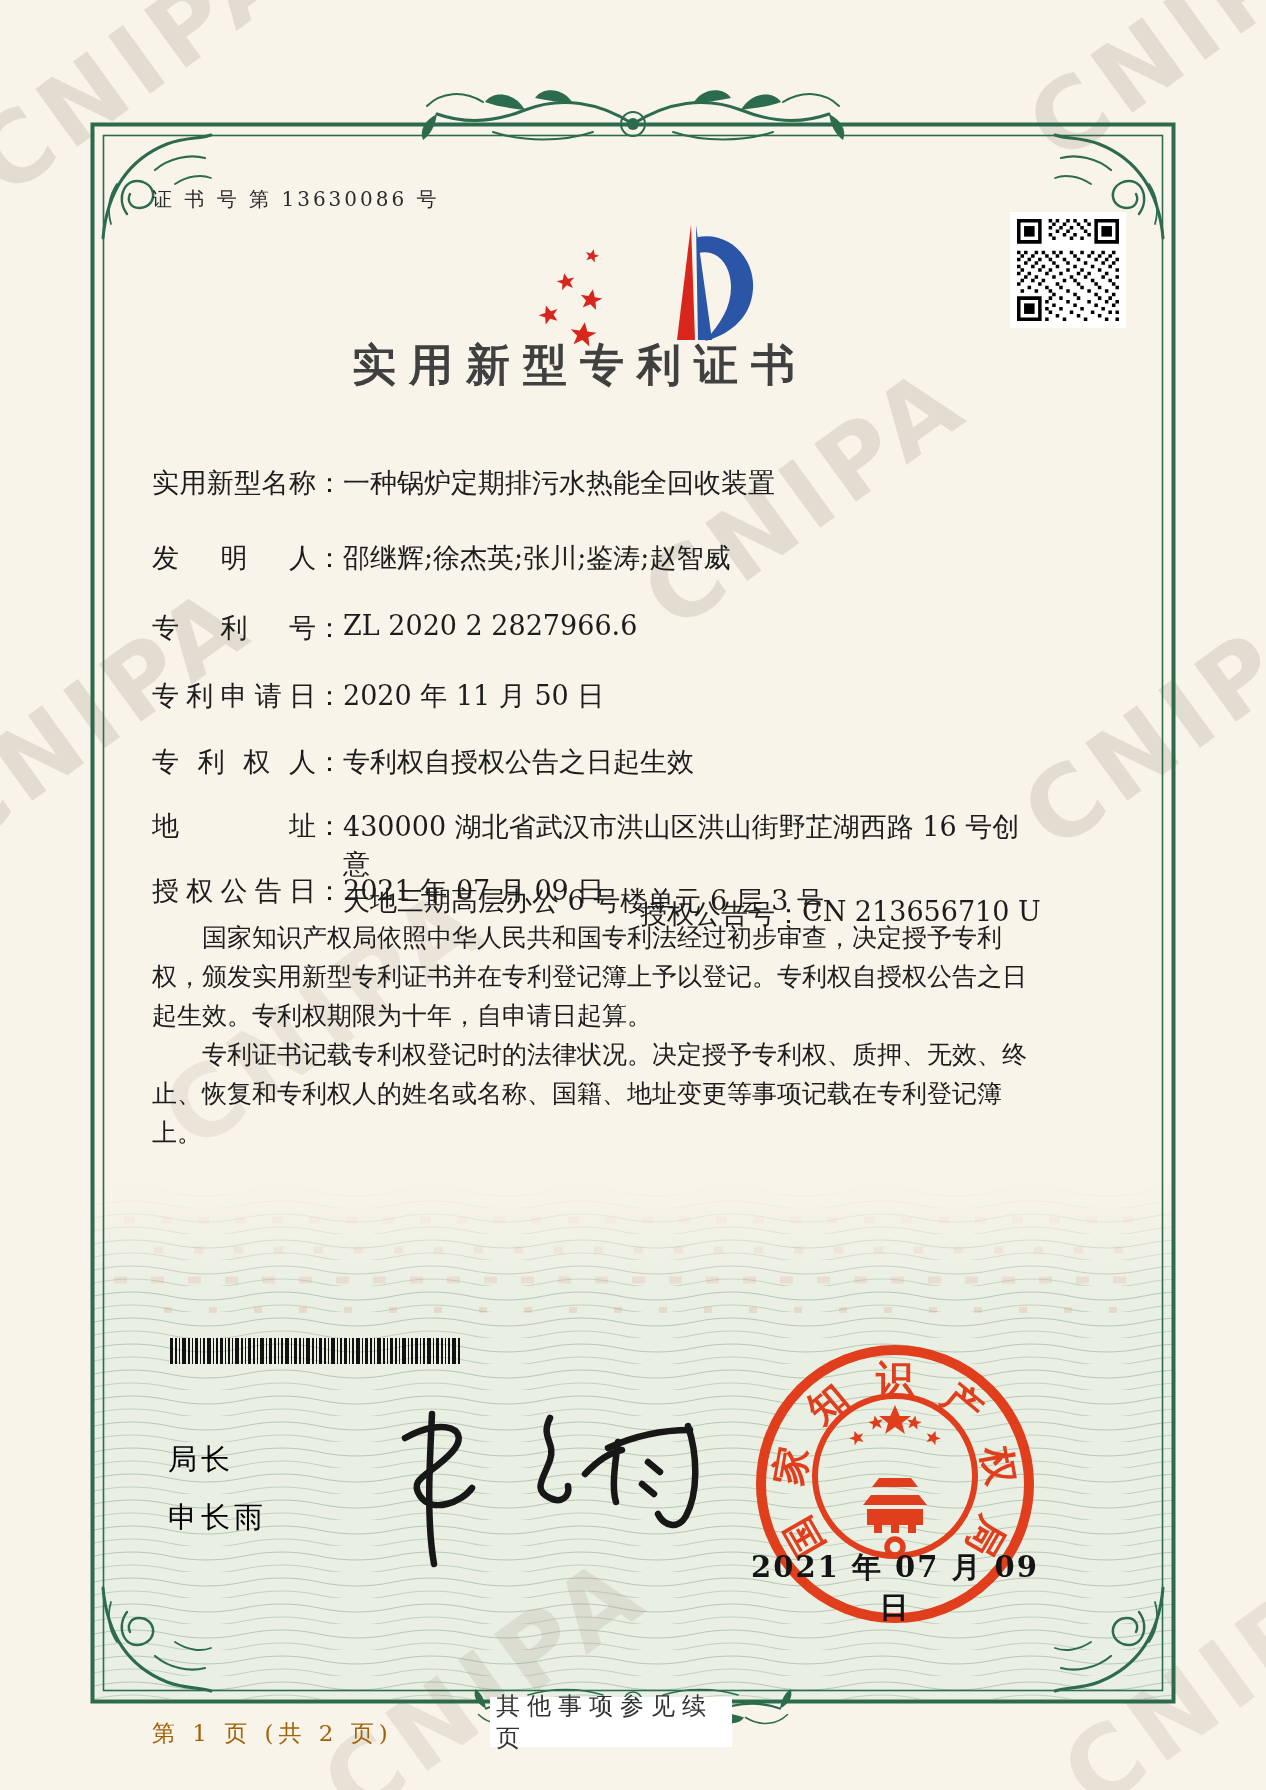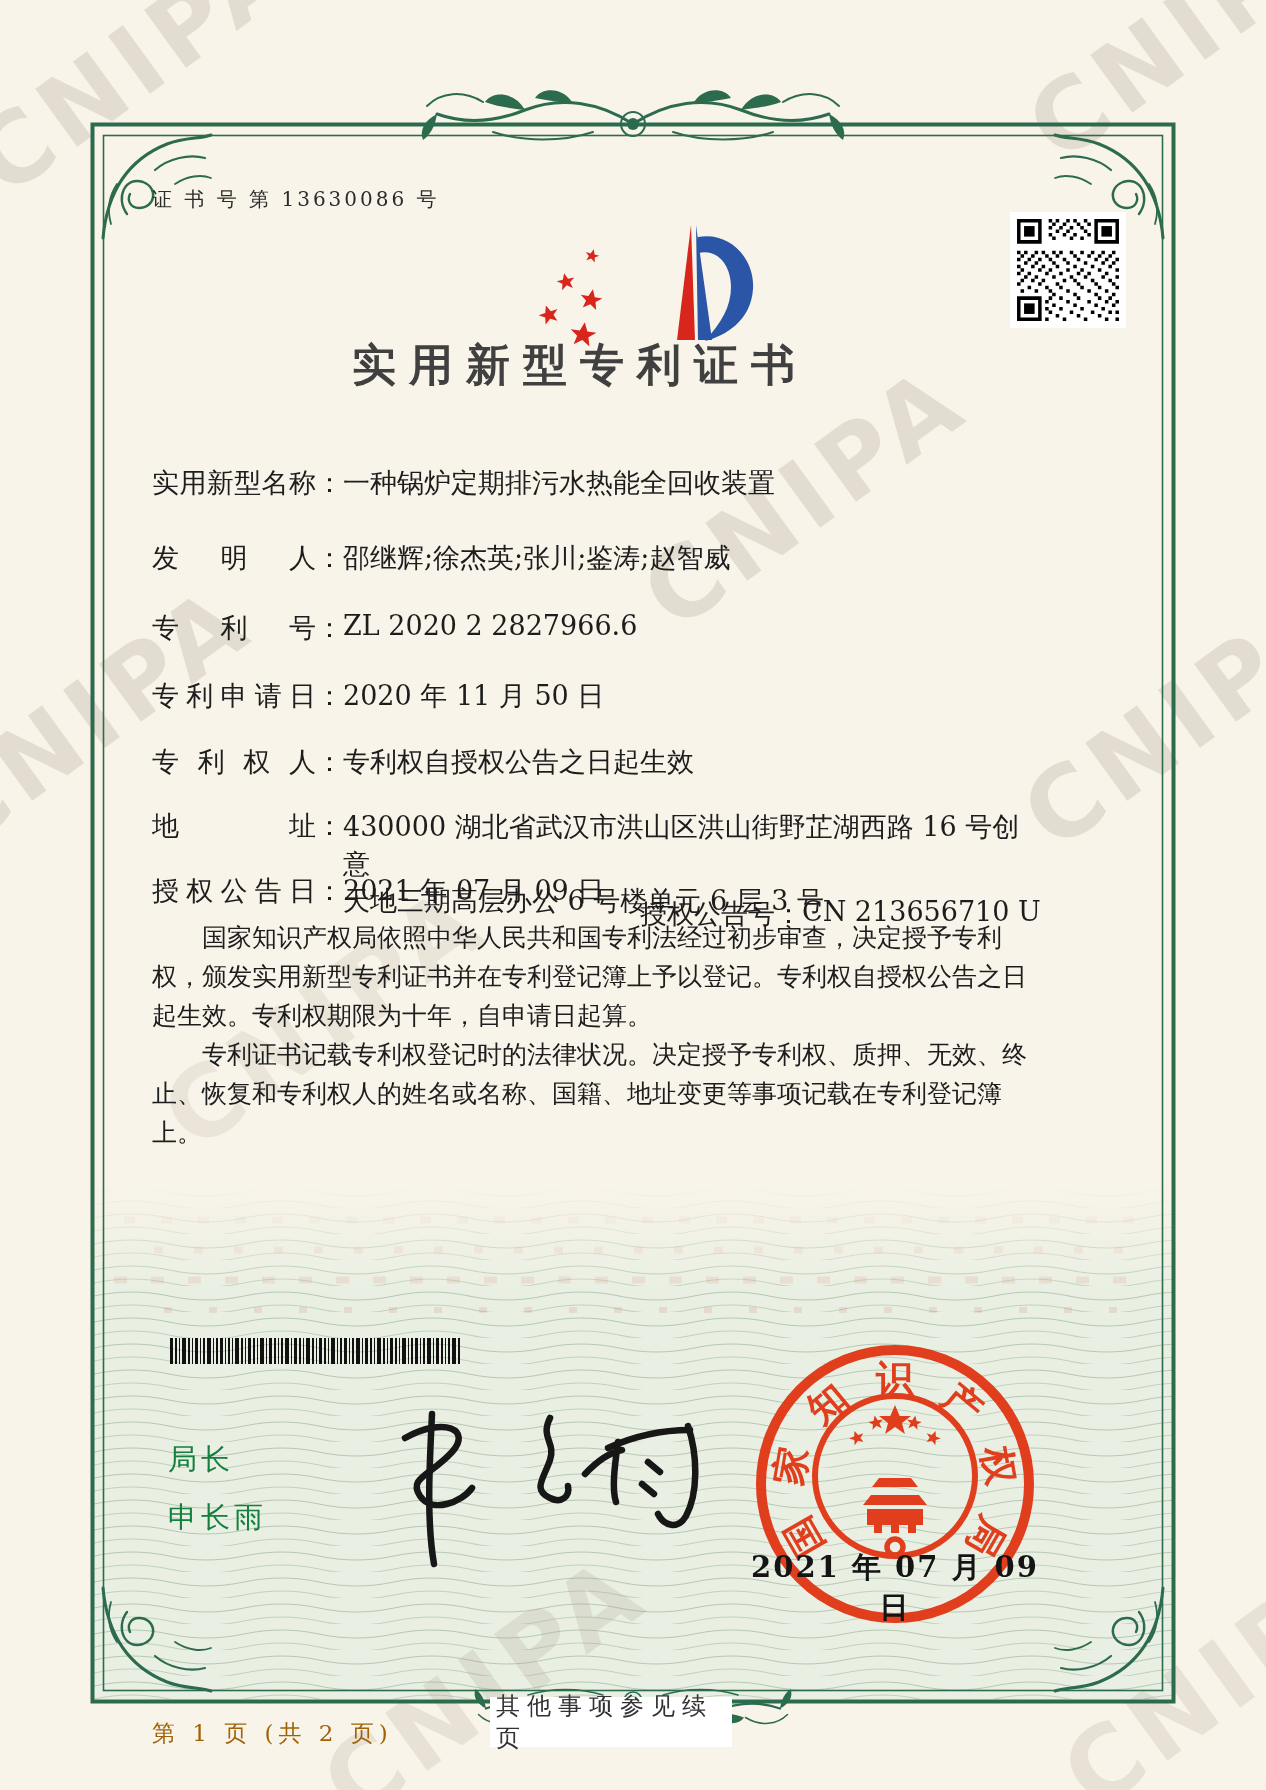--- a/index.html
+++ b/index.html
@@ -20,21 +20,21 @@
   .frow{position:absolute;left:152px;font-size:27px;z-index:5;white-space:nowrap;}
   .flabel{display:inline-block;width:164px;text-align:justify;text-align-last:justify;vertical-align:top;}
   .fcolon{display:inline-block;vertical-align:top;}
   .fval{display:inline-block;vertical-align:top;}
   .fval.multi{width:700px;white-space:normal;line-height:37px;}
   .pair2{position:absolute;left:488px;top:0;white-space:nowrap;margin-top:23px;}
   .plabel{display:inline-block;}
   .paras{left:152px;top:918px;width:892px;font-size:25px;line-height:39px;z-index:5;}
   .paras p{margin:0;text-indent:2em;}
   .director{left:168px;font-size:29px;font-family:"DejaVu Sans","Liberation Sans",sans-serif;
-            color:#15803d;z-index:5;letter-spacing:4px;}
+            color:#000000;z-index:5;letter-spacing:4px;}
   .page-info{left:152px;top:1718px;width:905px;text-align:left;font-size:23px;letter-spacing:5px;z-index:5;color:#a16207;}
   .footer-note{left:490px;top:1697px;width:236px;height:50px;background:#ffffff;z-index:6;
                display:flex;align-items:center;justify-content:center;font-size:24px;
                letter-spacing:7px;color:#333;padding-left:6px;}
   .seal-date{left:730px;top:1548px;width:330px;text-align:center;font-size:29px;letter-spacing:2px;
              color:#141414;z-index:6;font-weight:600;}
   svg{display:block;}
 </style>
 </head>
 <body>

